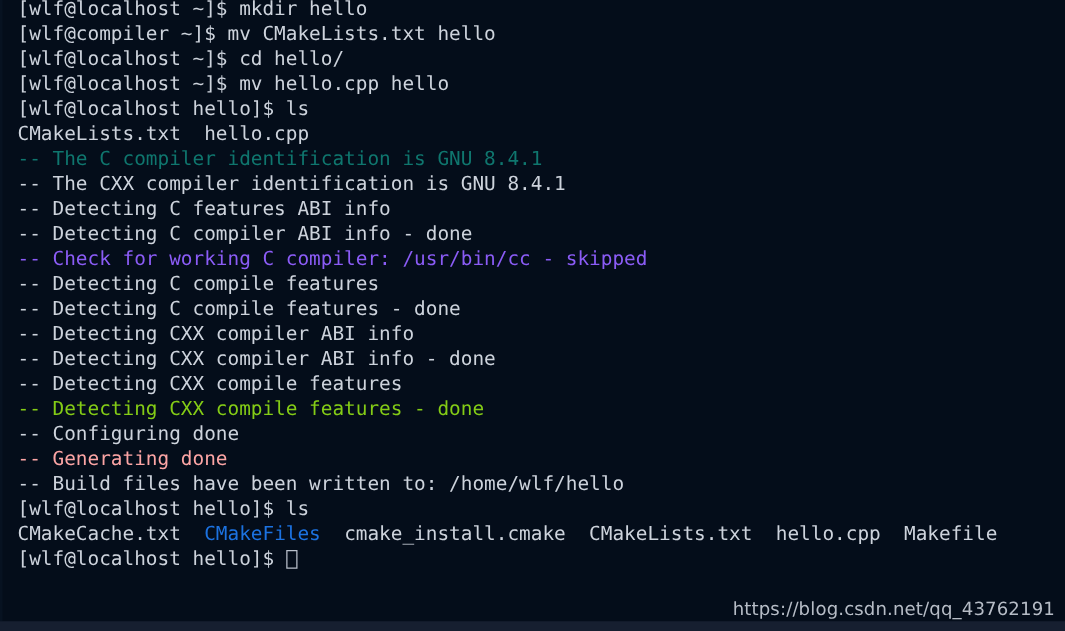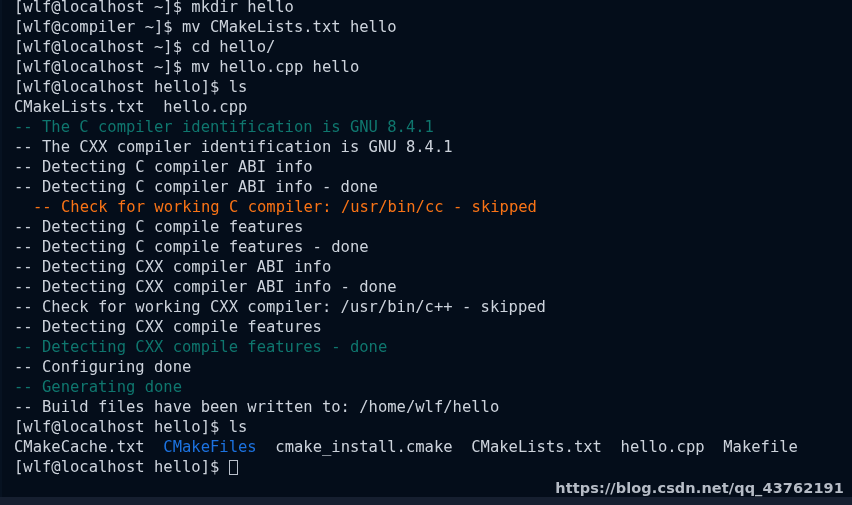--- a/index.html
+++ b/index.html
@@ -54,21 +54,20 @@
   }
   #watermark {
     position: absolute;
     right: 8px;
     bottom: 9px;
     font-family: "DejaVu Sans", "Liberation Sans", sans-serif;
     font-size: 14.5px;
     color: #b6bcc6;
     white-space: pre;
     letter-spacing: 0.1px;
-    font-weight: bold;
   }
   #status-bar {
     position: absolute;
     left: 0;
     bottom: 0;
     width: 852px;
     height: 8px;
     background: #1720310;
     background-color: #161f30;
   }
@@ -91,32 +90,31 @@
   <div id="terminal-screen">
     <div id="terminal-lines">
         <div class="term-line"><span class="seg-default" style="color: rgb(205, 211, 220);">[wlf@localhost ~]$ mkdir hello</span></div>
         <div class="term-line"><span class="seg-default" style="color: rgb(205, 211, 220);">[wlf@compiler ~]$ mv CMakeLists.txt hello</span></div>
         <div class="term-line"><span class="seg-default" style="color: rgb(205, 211, 220);">[wlf@localhost ~]$ cd hello/</span></div>
         <div class="term-line"><span class="seg-default" style="color: rgb(205, 211, 220);">[wlf@localhost ~]$ mv hello.cpp hello</span></div>
         <div class="term-line"><span class="seg-default" style="color: rgb(205, 211, 220);">[wlf@localhost hello]$ ls</span></div>
         <div class="term-line"><span class="seg-default" style="color: rgb(205, 211, 220);">CMakeLists.txt  hello.cpp</span></div>
         <div class="term-line"><span class="seg-default" style="color: #0f766e;">-- The C compiler identification is GNU 8.4.1</span></div>
         <div class="term-line"><span class="seg-default" style="color: rgb(205, 211, 220);">-- The CXX compiler identification is GNU 8.4.1</span></div>
-        <div class="term-line"><span class="seg-default" style="color: rgb(205, 211, 220);">-- Detecting C compiler ABI info</span></div>
+        <div class="term-line"><span class="seg-default" style="color: rgb(205, 211, 220);">-- Detecting C features ABI info</span></div>
         <div class="term-line"><span class="seg-default" style="color: rgb(205, 211, 220);">-- Detecting C compiler ABI info - done</span></div>
-        <div class="term-line"><span class="seg-default" style="color: #f97316; margin-left: 19px;">-- Check for working C compiler: /usr/bin/cc - skipped</span></div>
+        <div class="term-line"><span class="seg-default" style="color: #8b5cf6;">-- Check for working C compiler: /usr/bin/cc - skipped</span></div>
         <div class="term-line"><span class="seg-default" style="color: rgb(205, 211, 220);">-- Detecting C compile features</span></div>
         <div class="term-line"><span class="seg-default" style="color: rgb(205, 211, 220);">-- Detecting C compile features - done</span></div>
         <div class="term-line"><span class="seg-default" style="color: rgb(205, 211, 220);">-- Detecting CXX compiler ABI info</span></div>
         <div class="term-line"><span class="seg-default" style="color: rgb(205, 211, 220);">-- Detecting CXX compiler ABI info - done</span></div>
-        <div class="term-line"><span class="seg-default" style="color: rgb(205, 211, 220);">-- Check for working CXX compiler: /usr/bin/c++ - skipped</span></div>
         <div class="term-line"><span class="seg-default" style="color: rgb(205, 211, 220);">-- Detecting CXX compile features</span></div>
-        <div class="term-line"><span class="seg-default" style="color: #0f766e;">-- Detecting CXX compile features - done</span></div>
+        <div class="term-line"><span class="seg-default" style="color: #84cc16;">-- Detecting CXX compile features - done</span></div>
         <div class="term-line"><span class="seg-default" style="color: rgb(205, 211, 220);">-- Configuring done</span></div>
-        <div class="term-line"><span class="seg-default" style="color: #0f766e;">-- Generating done</span></div>
+        <div class="term-line"><span class="seg-default" style="color: #fca5a5;">-- Generating done</span></div>
         <div class="term-line"><span class="seg-default" style="color: rgb(205, 211, 220);">-- Build files have been written to: /home/wlf/hello</span></div>
         <div class="term-line"><span class="seg-default" style="color: rgb(205, 211, 220);">[wlf@localhost hello]$ ls</span></div>
         <div class="term-line"><span class="seg-default" style="color: rgb(205, 211, 220);">CMakeCache.txt  </span><span class="seg-dir" style="color: rgb(28, 114, 224);">CMakeFiles</span><span class="seg-default" style="color: rgb(205, 211, 220);">  cmake_install.cmake  CMakeLists.txt  hello.cpp  Makefile</span></div>
         <div class="term-line"><span class="seg-default" style="color: rgb(205, 211, 220); text-align: right;">[wlf@localhost hello]$ </span><span class="cursor-block"></span></div>
       </div>
   </div>
 
   <div id="watermark">https://blog.csdn.net/qq_43762191</div>
 
   <div id="status-bar" style="background-color: rgb(22, 31, 48);"></div>

